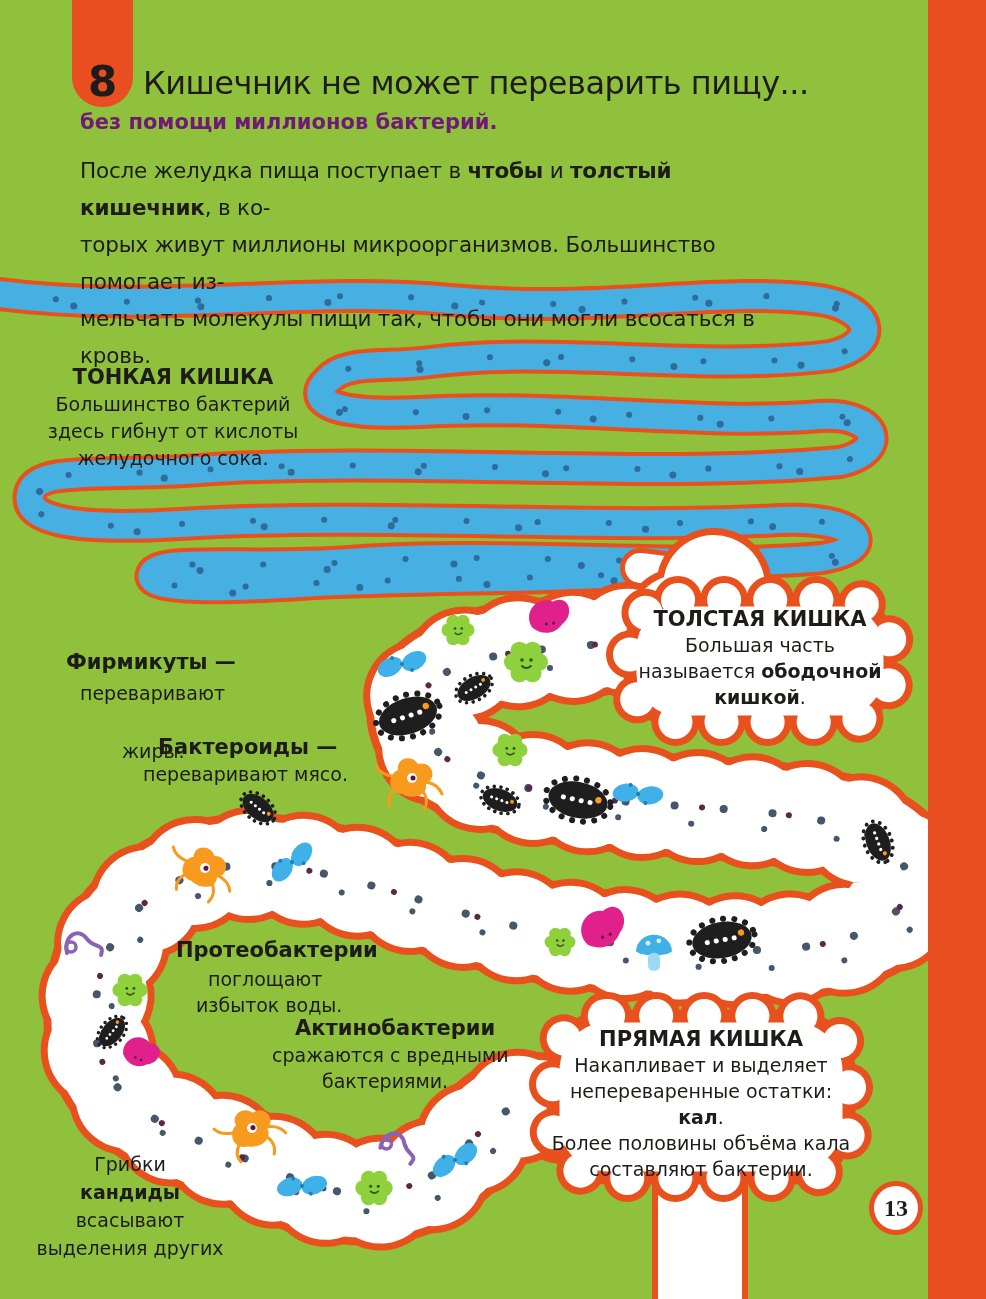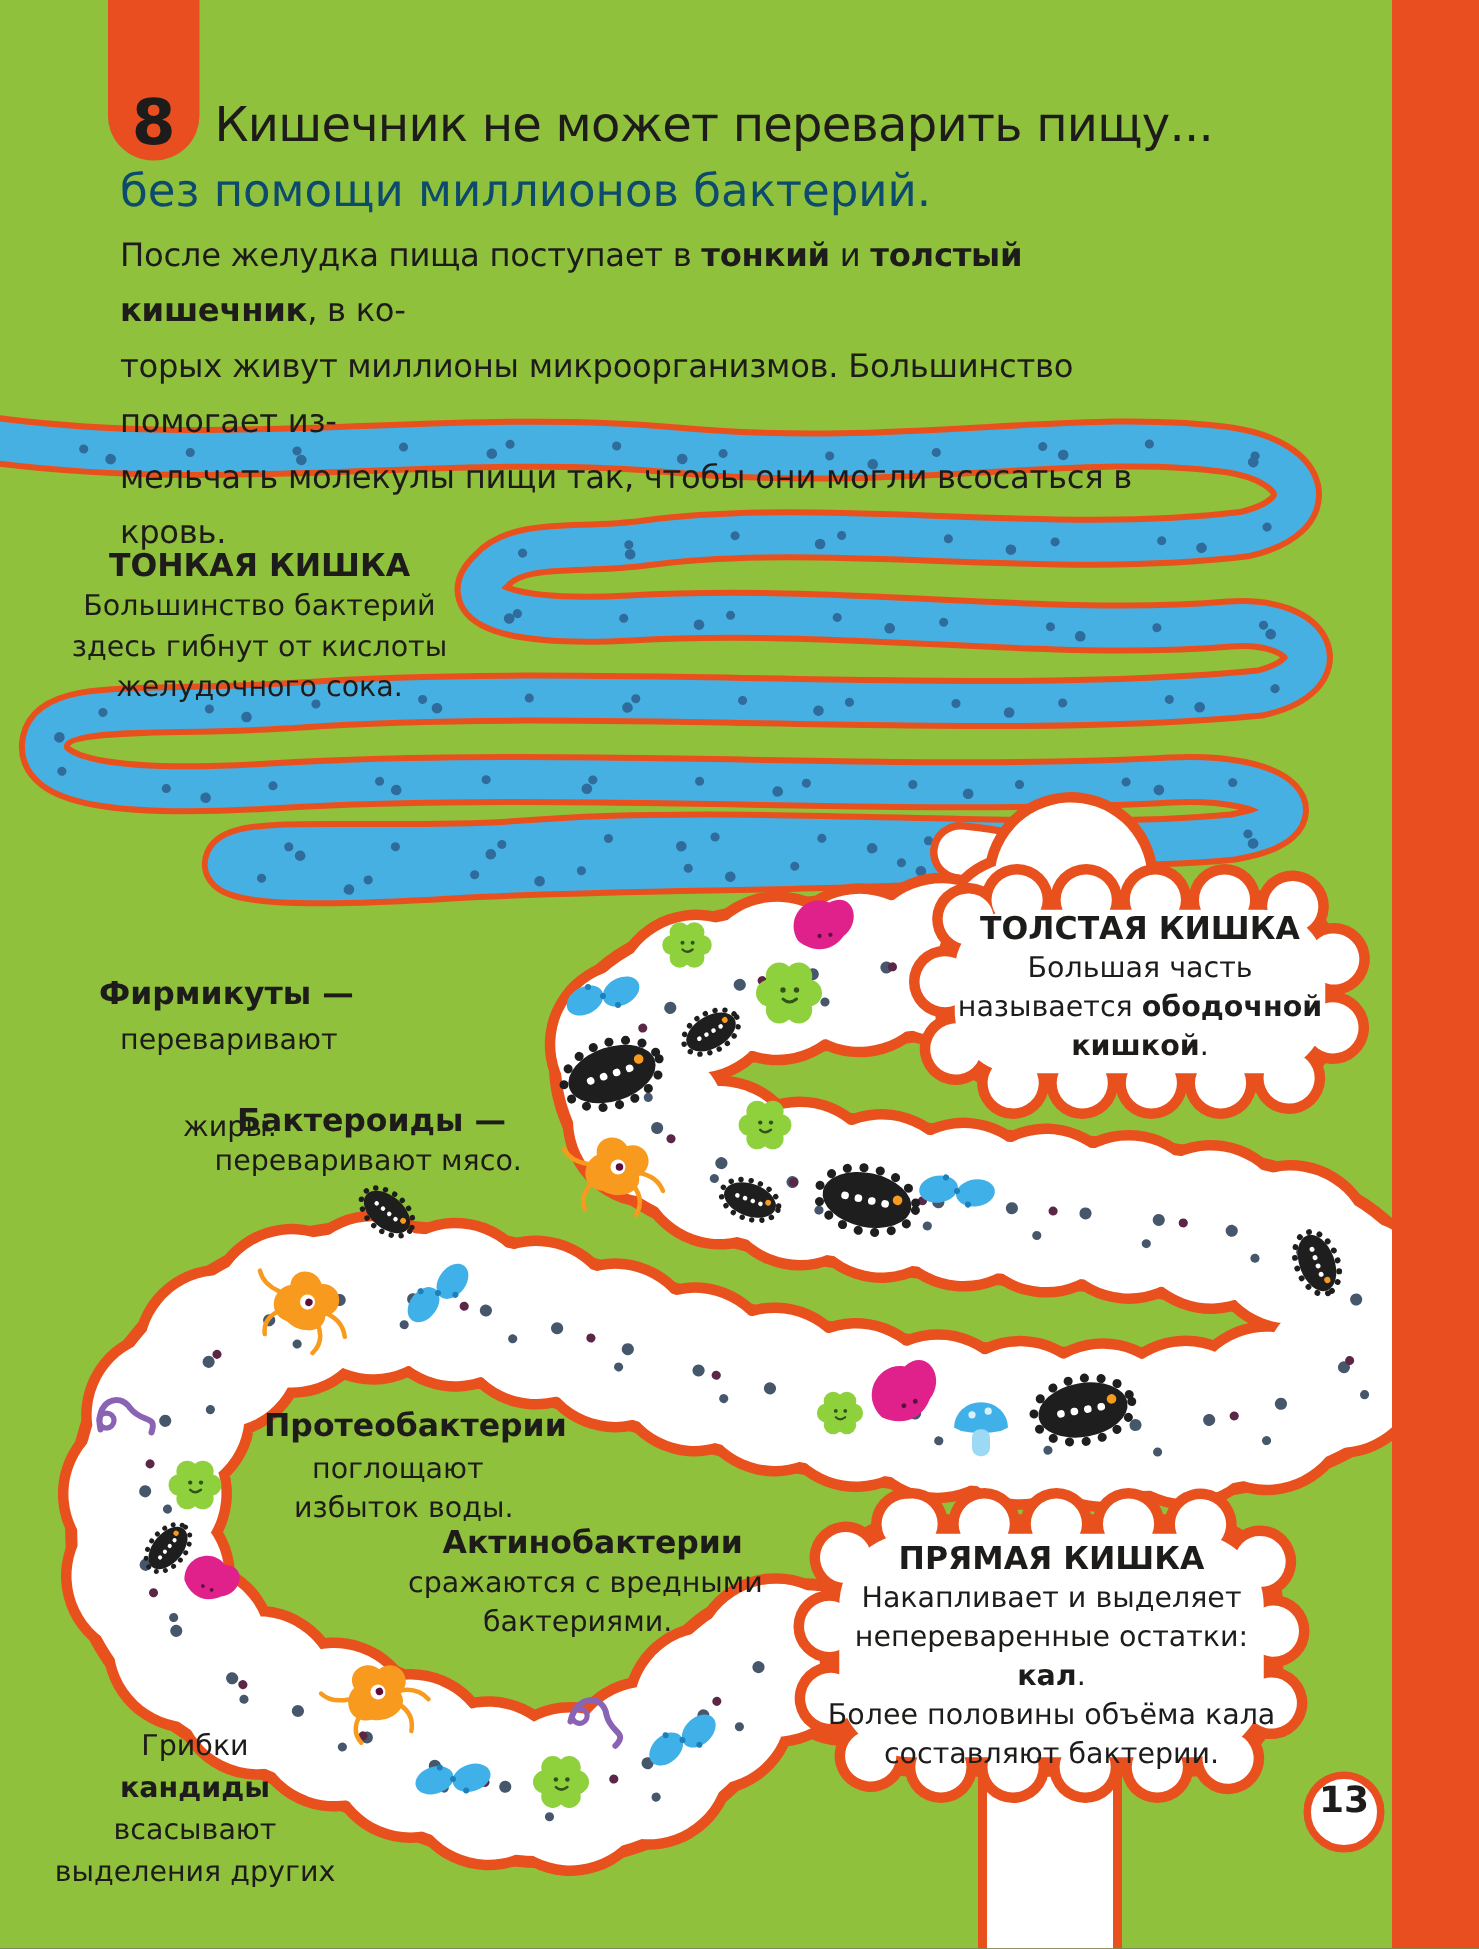--- a/index.html
+++ b/index.html
@@ -5,37 +5,37 @@
   html,body{margin:0;padding:0;background:#666;}
   .page{position:relative;width:986px;height:1299px;background:#90c13c;overflow:hidden;
         font-family:"DejaVu Sans",sans-serif;color:#1d1c1a;}
   .abs{position:absolute;}
   .art{position:absolute;left:0;top:0;width:986px;height:1299px;}
   .right-bar{left:928px;top:0;width:58px;height:1299px;background:#e84e1f;}
   .badge{left:72px;top:0;width:61px;height:107px;background:#e84e1f;border-radius:0 0 30px 30px;
          display:flex;align-items:flex-end;justify-content:center;}
   .badge span{font-weight:bold;font-size:42px;line-height:1;padding-bottom:4px;color:#1d1c1a;}
   .title{left:143px;top:64px;font-size:32px;font-weight:normal;letter-spacing:-0.5px;white-space:nowrap;}
-  .subtitle{left:80px;top:110px;font-size:30px;font-weight:normal;color:#0c4a6e;white-space:nowrap;}
+  .subtitle{left:80px;top:110px;font-size:21px;font-weight:bold;color:#701a75;white-space:nowrap;}
   .intro{left:80px;top:152px;width:730px;font-size:21.5px;line-height:37px;letter-spacing:-0.2px;}
   .intro b{font-weight:bold;}
   .lbl{text-align:center;margin-top:32px;}
   .lbl .t{font-weight:bold;}
   .small-int{left:42px;top:332px;width:262px;font-size:19px;line-height:27px;}
   .small-int .t{font-size:21px;}
   .microbes{left:70px;top:594px;width:260px;font-size:20px;line-height:26px;}
   .name{font-weight:bold;font-size:21px;white-space:nowrap;}
   .plain{font-size:19px;white-space:nowrap;}
   .bubble-text{text-align:center;font-size:19px;line-height:26px;}
   .bubble-text .t{font-size:21px;font-weight:bold;}
   .colon-text{left:624px;top:606px;width:272px;}
   .rectum-text{left:551px;top:1026px;width:300px;}
   .candida{left:30px;top:1118px;width:200px;font-size:19px;line-height:28px;}
   .page-circle{left:869px;top:1181px;width:54px;height:54px;background:#fff;border:5px solid #e84e1f;
-               border-radius:50%;box-sizing:border-box;display:flex;align-items:flex-start;justify-content:center;}
+               border-radius:50%;box-sizing:border-box;display:flex;align-items:center;justify-content:center;font-family:Liberation Serif, serif;}
   .page-circle span{font-weight:bold;font-size:24px;}
 </style>
 </head>
 <body>
 
 <div class="page">
 
   <svg class="art" viewBox="0 0 986 1299">
     <defs>
       <g id="b-spiky">
@@ -205,21 +205,21 @@
 
   <div class="abs right-bar"></div>
 
   <div class="abs badge">
     <span>8</span>
   </div>
   <div class="abs title">Кишечник не может переварить пищу...</div>
   <div class="abs subtitle">без помощи миллионов бактерий.</div>
 
   <div class="abs intro">
-    <div><span>После желудка пища поступает в </span><b>тонкий</b><span> и </span><b>толстый кишечник</b><span>, в ко-</span></div>
+    <div><span>После желудка пища поступает в </span><b>чтобы</b><span> и </span><b>толстый кишечник</b><span>, в ко-</span></div>
     <div>торых живут миллионы микроорганизмов. Большинство помогает из-</div>
     <div>мельчать молекулы пищи так, чтобы они могли всосаться в кровь.</div>
   </div>
 
   <div class="abs lbl small-int">
     <div class="t">ТОНКАЯ КИШКА</div>
     <div>Большинство бактерий</div>
     <div>здесь гибнут от кислоты</div>
     <div>желудочного сока.</div>
   </div>

